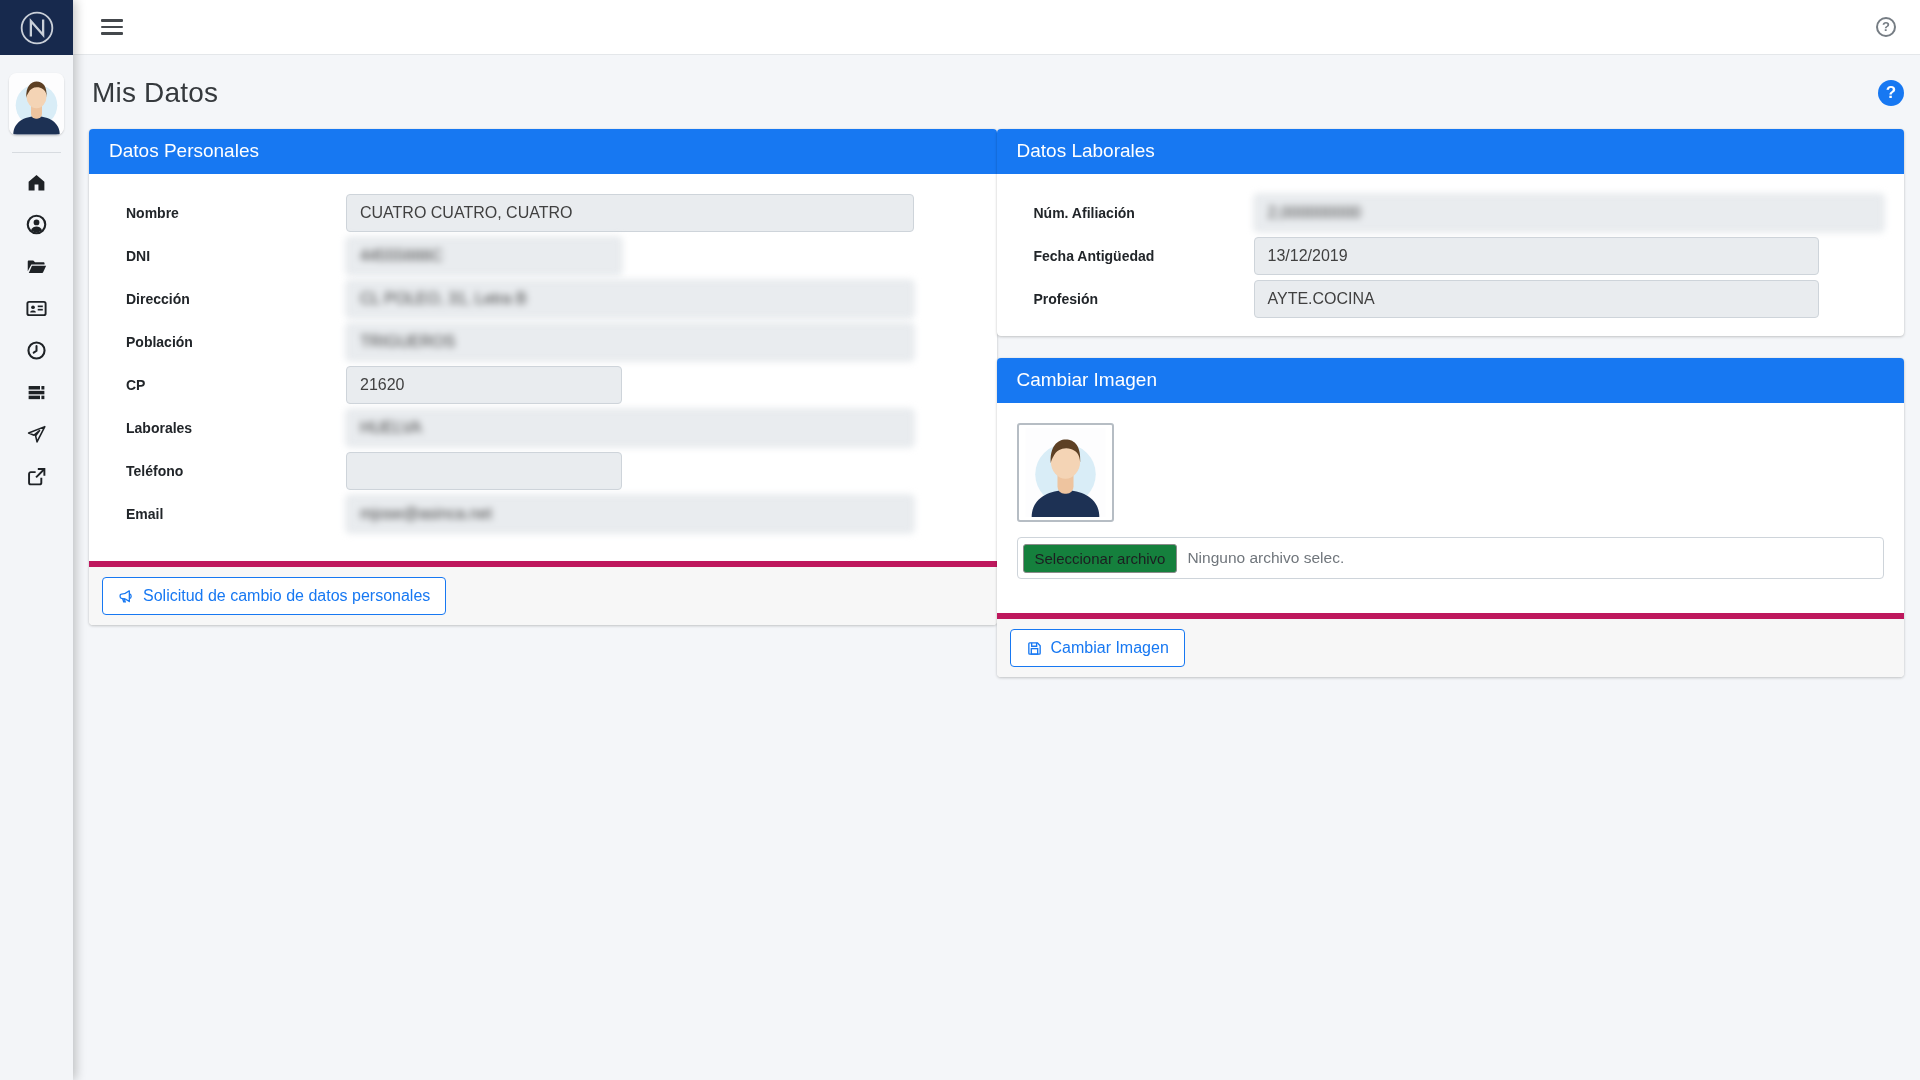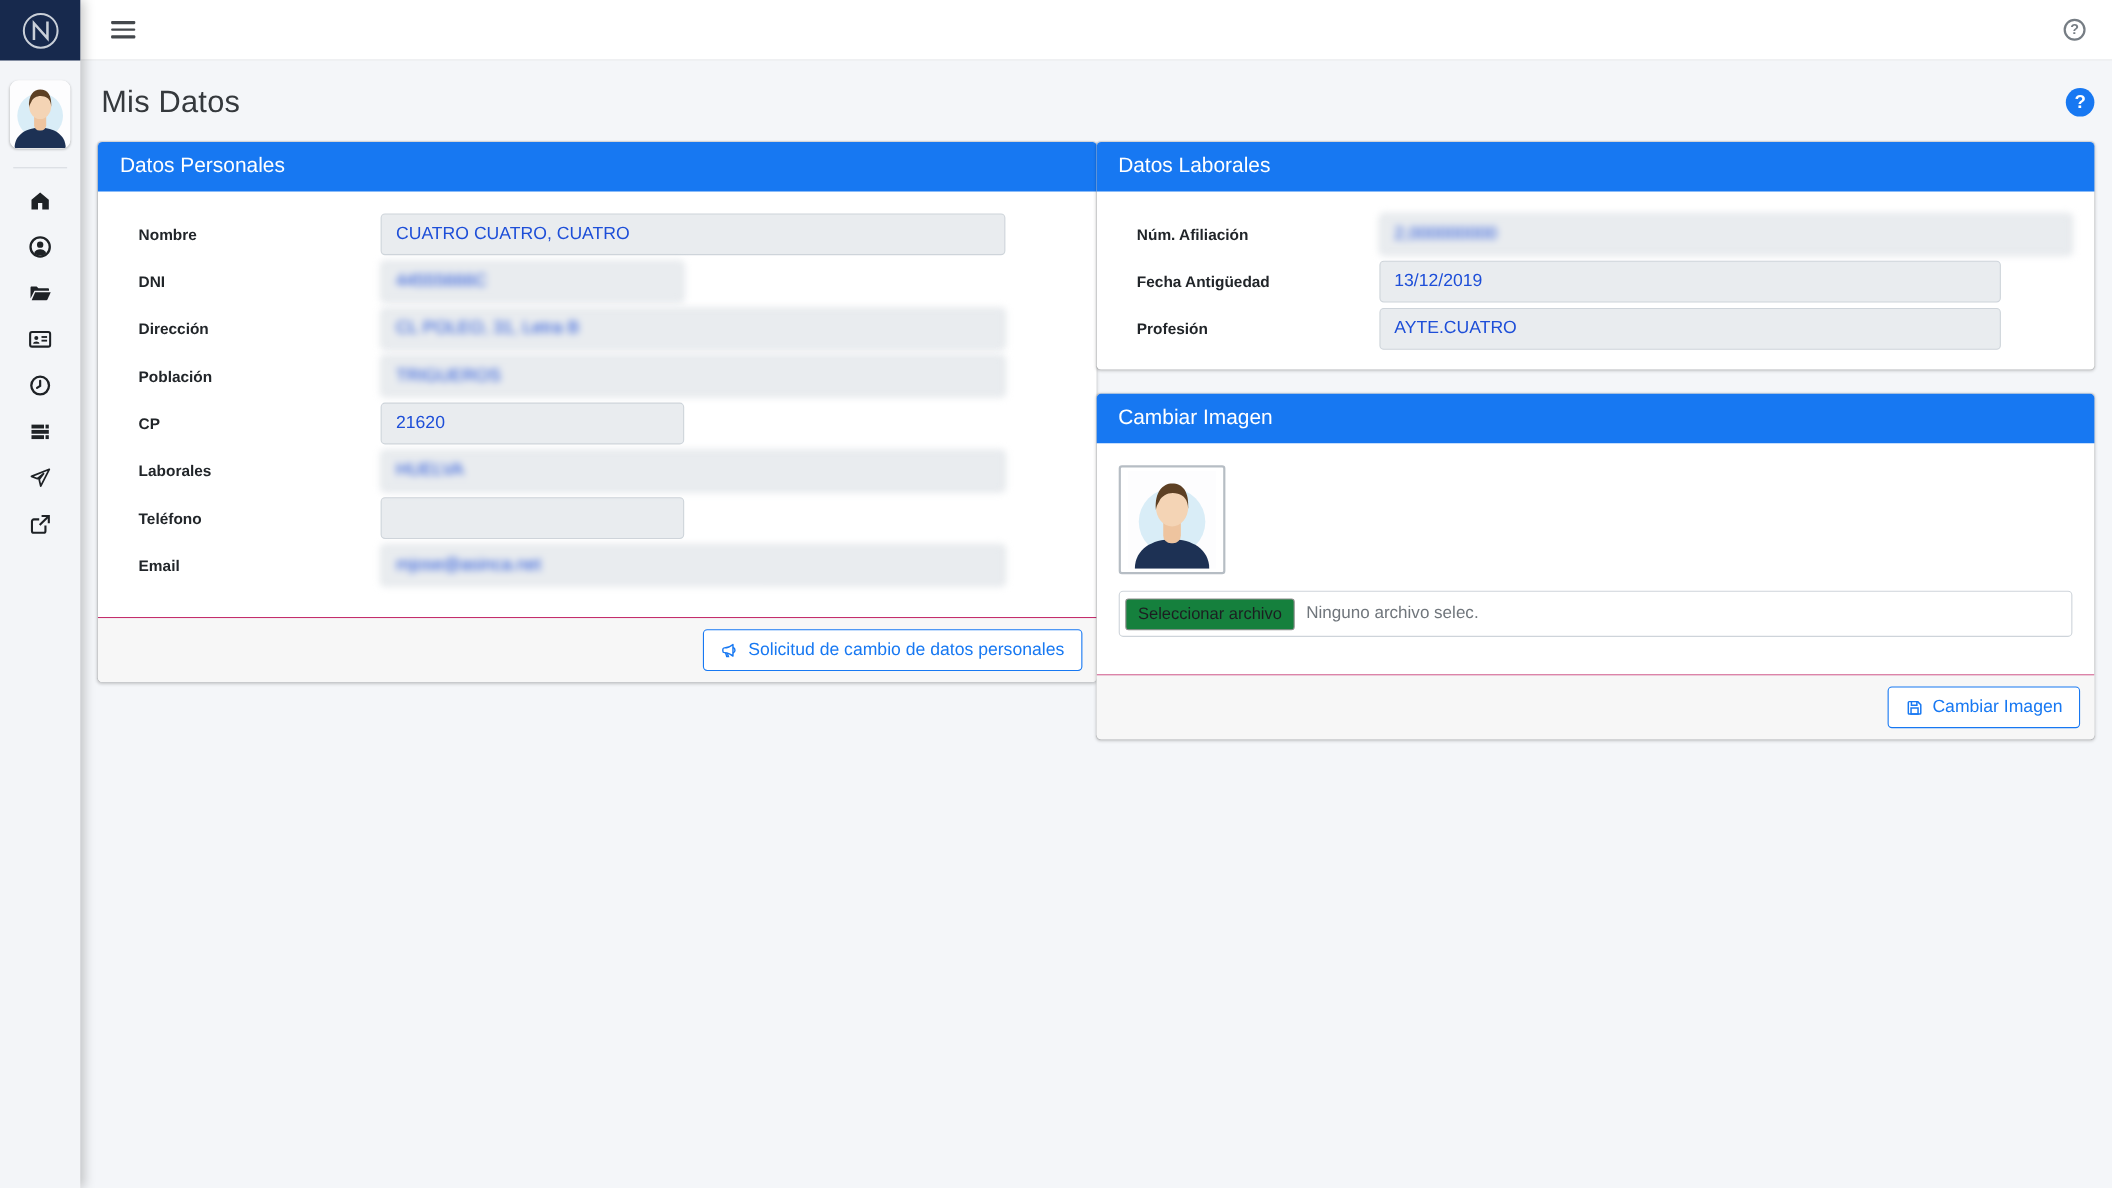--- a/index.html
+++ b/index.html
@@ -70,31 +70,31 @@
   }
   .card-header {
     background:#1778f2; color:#fff; font-size:19px; padding:11px 20px 12px;
     border-radius:4px 4px 0 0; font-weight:400;
   }
   .card-body { padding:20px 20px 16px; }
   .frow { display:flex; align-items:center; margin-bottom:5px; }
   .flabel { width:220px; flex:0 0 220px; font-size:14px; font-weight:bold; color:#212529;margin-left:17px; }
   .fvalue {
     height:38px; background:#e9ecef; border:1px solid #ced4da; border-radius:4px;
-    display:flex; align-items:center; padding:0 13px; font-size:16px; color:#1d4ed8;
+    display:flex; align-items:center; padding:0 13px; font-size:16px; color:#404040;
     white-space:nowrap; overflow:hidden;
   }
   .w-wide { width:568px; }
   .w-narrow { width:276px; }
   .w-lab { width:565px; }
   .w-full { flex:1; }
   .blurred { filter:blur(3.6px); }
   .card-footer {
-    background:#f7f7f7; border-top:1px solid #be185d; padding:10px 13px;
-    display:flex; justify-content:flex-end; border-radius:0 0 4px 4px;
+    background:#f7f7f7; border-top:6px solid #be185d; padding:10px 13px;
+    display:flex; justify-content:flex-start; border-radius:0 0 4px 4px;
   }
   .btn-outline {
     display:inline-flex; align-items:center; gap:8px; background:#fff;
     border:1px solid #1778f2; color:#1778f2; font-size:16px; padding:0 15px;
     height:38px; border-radius:4px; cursor:pointer; font-family:inherit;
   }
   .btn-outline svg { width:17px; height:17px; }
 
   
   .photo-frame {
@@ -281,21 +281,21 @@
               <div class="frow">
                 <div class="flabel">Núm. Afiliación</div>
                 <div class="fvalue w-full blurred">2,000000000</div>
               </div>
               <div class="frow">
                 <div class="flabel">Fecha Antigüedad</div>
                 <div class="fvalue w-lab">13/12/2019</div>
               </div>
               <div class="frow" style="margin-bottom:2px">
                 <div class="flabel">Profesión</div>
-                <div class="fvalue w-lab">AYTE.CUATRO</div>
+                <div class="fvalue w-lab">AYTE.COCINA</div>
               </div>
             </div>
           </section>
 
           <section class="card">
             <div class="card-header">Cambiar Imagen</div>
             <div class="card-body" style="padding-bottom:34px">
               <div class="photo-frame">
                 <svg viewBox="0 0 90 100">
                     <use href="#avatar-art"></use>

